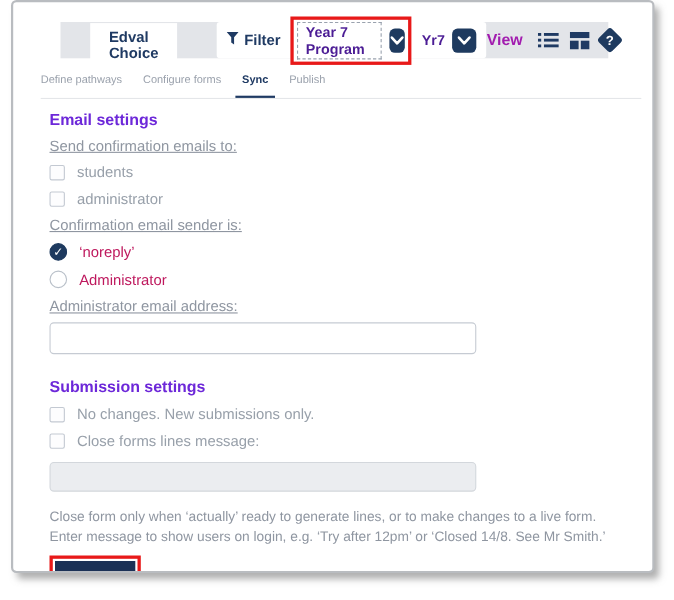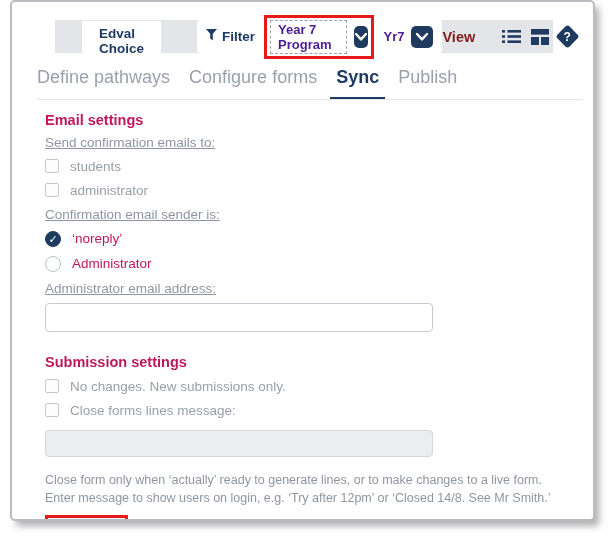--- a/index.html
+++ b/index.html
@@ -23,39 +23,39 @@
     font-weight: bold; font-size: 13.5px; cursor: pointer; }
   .hl-red { border: 3px solid #e81919; display: flex; align-items: center;
     padding: 2px 3px; background: #ffffff; }
   .dropdown { display: flex; align-items: center; gap: 7px; cursor: pointer; }
   .dd-value { color: #4c1d95; font-weight: 600; font-size: 13px; }
   .dd-value.dashed { border: 1px dashed #9aa2ae; padding: 1px 7px; }
   .dd-btn { width: 22px; height: 22px; background: #1e3a5f; border-radius: 5px;
     display: flex; align-items: center; justify-content: center; }
   .view-group { margin-left: auto; display: flex; align-items: center; gap: 10px;
     padding-right: 7px; }
-  .view-label { color: #7f1d1d; font-weight: 600; font-size: 14.5px; margin-right: 17px; }
+  .view-label { color: #a21caf; font-weight: 600; font-size: 14.5px; margin-right: 4px; }
   .tool-icon { display: flex; align-items: center; cursor: pointer; }
   .diamond { width: 17px; height: 17px; background: #1e3a5f; transform: rotate(45deg);
     border-radius: 3px; display: flex; align-items: center; justify-content: center; }
   .diamond span { transform: rotate(-45deg); color: #fff; font-weight: bold;
     font-size: 12px; line-height: 1; }
   
-  .nav-tabs { margin: 14px 10px 0 25px; display: flex; gap: 19px; font-size: 18px; }
+  .nav-tabs { margin: 14px 10px 0 25px; display: flex; gap: 19px; font-size: 10px; }
   .nav-tab { color: #9aa1ac; padding-bottom: 9px; cursor: pointer; }
   .nav-tab.active { color: #1f3a63; font-weight: bold;
     border-bottom: 2px solid #1f3a63; padding-left: 6px; padding-right: 6px;
     margin: 0 -6px; }
   .divider { border: none; border-top: 1px solid #e4e6e9; margin: 0 10px 0 25px; }
   
   .content { margin: 12px 30px 0 33px; }
-  .section-heading { color: #be185d; font-size: 14.5px; font-weight: 600;
+  .section-heading { color: #6d28d9; font-size: 14.5px; font-weight: 600;
     margin: 3px 0 7px; }
   .field-label { color: #8f96a1; font-size: 13.5px; margin: 6px 0 4px; text-decoration: underline; }
-  .opt-row { display: flex; align-items: flex-start; gap: 11px; margin: 9px 0;
+  .opt-row { display: flex; align-items: flex-end; gap: 11px; margin: 9px 0;
     font-size: 13.5px; color: #98a0aa; }
   .checkbox { width: 14px; height: 14px; border: 1px solid #c3c9d2;
     border-radius: 2px; background: #fdfdfe; flex: 0 0 auto; cursor: pointer; }
   .radio { width: 16px; height: 16px; border: 1px solid #b9c0c9; border-radius: 50%;
     background: #ffffff; flex: 0 0 auto; cursor: pointer; position: relative; }
   .radio.checked { background: #1e3a5f; border-color: #1e3a5f; }
   .radio.checked::after { content: "\2713"; position: absolute; left: 0; top: 0;
     width: 100%; height: 100%; display: flex; align-items: center;
     justify-content: center; color: #ffffff; font-size: 11px; font-weight: bold; }
   .radio-label { color: #be185d; }

